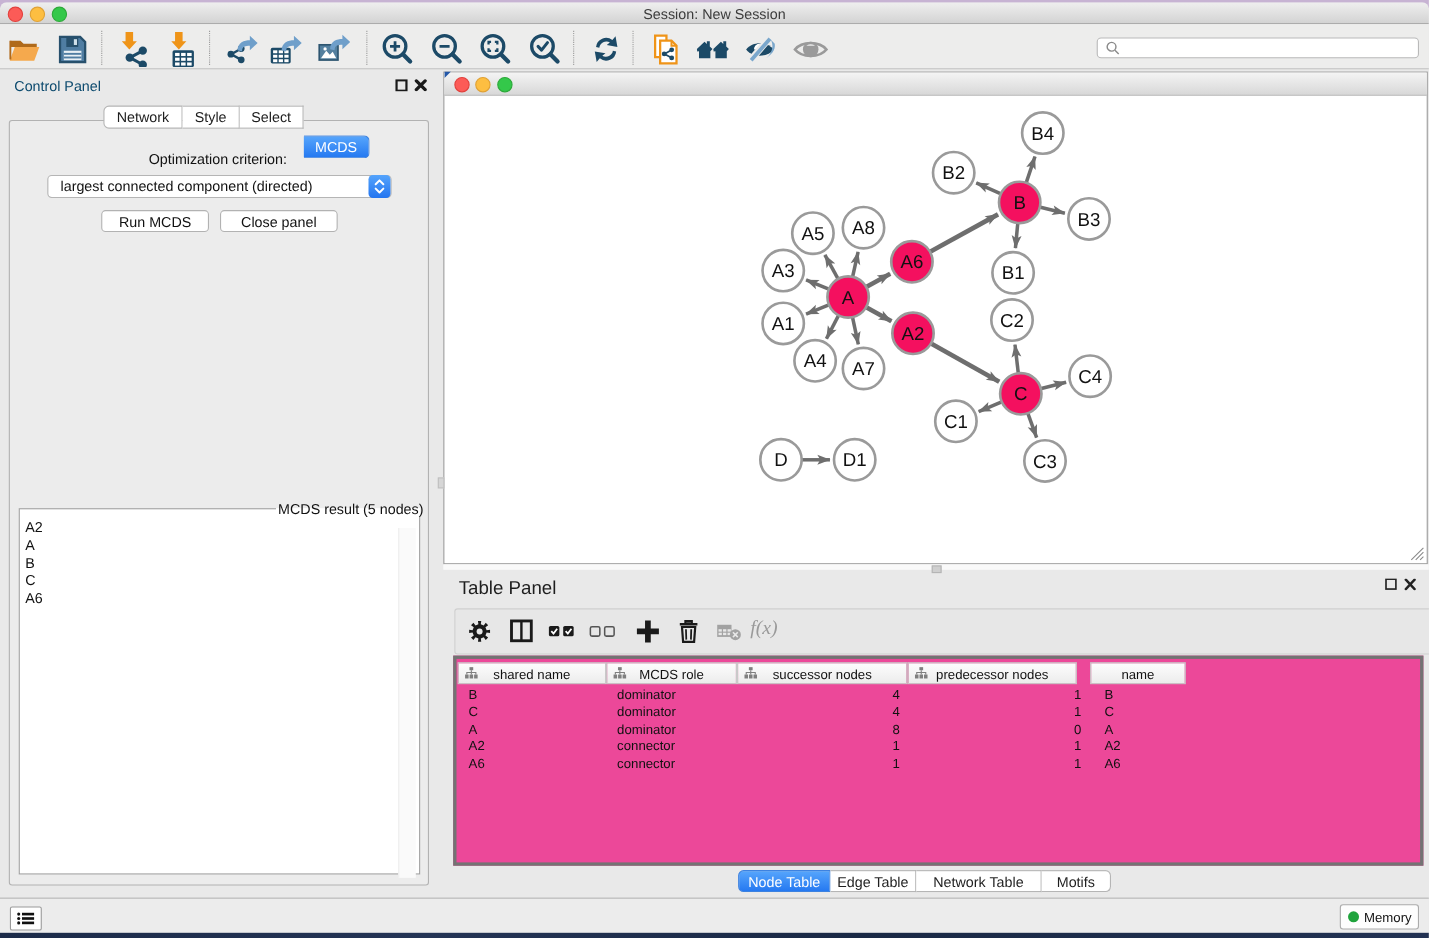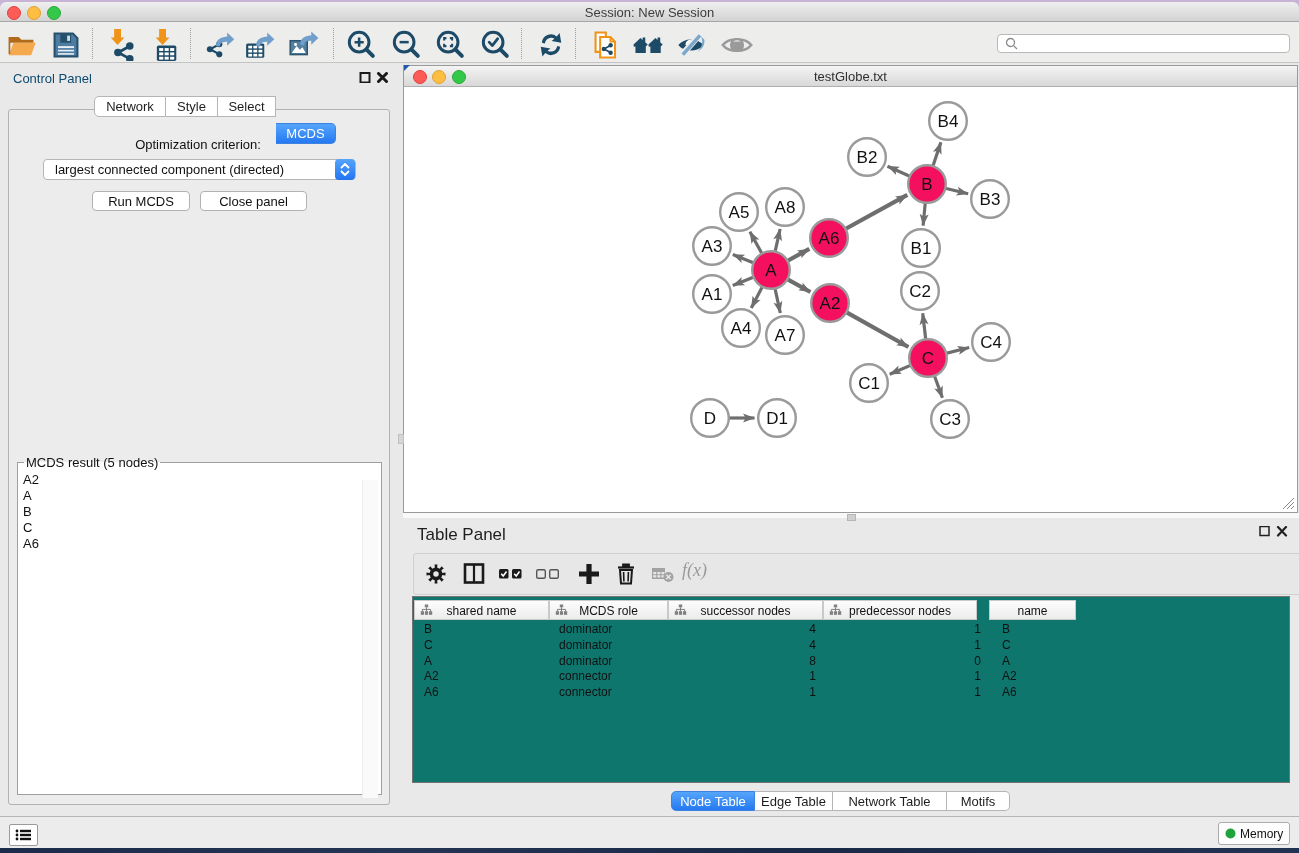--- a/index.html
+++ b/index.html
@@ -31,36 +31,36 @@
 #cp-tabs .tab.sel{background:linear-gradient(#56a5fc,#2579f1);color:#fff;border-color:#3d82e0;}
 #opt-label{left:8px;top:137px;width:380px;text-align:center;font-size:13px;color:#111;}
 #combo{left:43px;top:159px;width:311px;height:19px;background:#fff;border:1px solid #b5b5b5;border-radius:4px;}
 #combo .ctext{position:absolute;left:11px;top:2px;font-size:13px;color:#111;}
 #combo .stepper{position:absolute;right:0px;top:-1px;width:20px;height:21px;border-radius:4px;
  background:linear-gradient(#55a4fc,#2375f0);}
 .btn{position:absolute;height:18px;background:#fff;border:1px solid #b2b2b2;border-radius:4px;
  font-size:13px;color:#111;display:flex;align-items:center;justify-content:center;}
 #fieldset{left:17px;top:455px;width:363px;height:338px;background:#fff;border:1px solid #9f9f9f;
  margin:0;padding:0;}
-#fieldset legend{font-size:13px;color:#111;margin-left:6px;padding:0 2px;}
+#fieldset legend{font-size:13px;color:#111;margin-left:6px;padding:0 2px;text-align:right;}
 #mcds-list{position:absolute;left:5px;top:2px;font-size:13px;color:#111;line-height:16px;}
 #sbtrack{position:absolute;right:3px;top:10px;width:15px;height:318px;background:#fafafa;border-left:1px solid #ededed;}
 
 #netwin{left:403px;top:65px;width:893px;height:446px;border:1px solid #9a9a9a;background:#fff;}
 #nw-title{position:absolute;left:0;top:0;width:100%;height:20px;
  background:linear-gradient(#f4f4f4,#d8d8d8);border-bottom:1px solid #b0b0b0;}
 #nw-title .t1{left:9px;top:4px;background:#fc5b57;border:0.5px solid #e2403c;}
 #nw-title .t2{left:28px;top:4px;background:#fdbe41;border:0.5px solid #e0a133;}
 #nw-title .t3{left:48px;top:4px;background:#34c84a;border:0.5px solid #2ca939;}
 #nw-title .wt{position:absolute;width:100%;top:3px;text-align:center;font-size:13px;color:#2e2e2e;}
 #graph{position:absolute;left:0;top:21px;}
 
 #tp-title{left:417px;top:525px;font-size:17px;color:#1e1e1e;}
 #tp-toolbar{left:413px;top:553px;width:875px;height:40px;background:#e7e7e7;border:1px solid #d0d0d0;border-radius:3px;padding-left:44px;}
-#tp-tablebox{left:412px;top:596px;width:876px;height:185px;background:#0f766e;border:1px solid #737373;text-decoration:underline;}
+#tp-tablebox{left:412px;top:596px;width:876px;height:185px;background:#ec4899;border:3px solid #737373;text-decoration:underline;}
 .hcell{position:absolute;top:3px;height:20px;background:linear-gradient(#fdfdfd,#ececec);
  border:1px solid #c9c9c9;box-sizing:border-box;font-size:12px;color:#111;}
 .hcell span{position:absolute;width:100%;text-align:center;top:3px;}
 .trow{position:absolute;font-size:12px;color:#111;height:16px;line-height:16px;}
 
 #bot-tabs{left:671px;top:791px;height:20px;display:flex;font-size:13px;}
 #bot-tabs .tab{background:#fff;border:1px solid #b5b5b5;border-left:none;color:#1e1e1e;
  display:flex;align-items:center;justify-content:center;height:20px;box-sizing:border-box;}
 #bot-tabs .tab:first-child{border-left:1px solid #b5b5b5;border-radius:5px 0 0 5px;}
 #bot-tabs .tab:last-child{border-radius:0 5px 5px 0;}
@@ -255,21 +255,20 @@
 </svg>
 
 <div class="abs" id="netwin">
   <svg style="position:absolute;left:0;top:-1px;z-index:5" width="6" height="6" viewBox="0 0 6 6">
       <path d="M0,0 L6,0 L0,6 z" fill="#2458a8"></path>
     </svg>
     <div id="nw-title">
     <div class="tl t1"></div>
       <div class="tl t2"></div>
       <div class="tl t3"></div>
-    <div class="wt">testGlobe.txt</div>
   </div>
   <svg id="graph" width="893" height="425" viewBox="0 0 893 425">
     <defs>
         <marker id="arw" viewBox="0 0 13 10" refX="12" refY="5" markerWidth="13" markerHeight="10" markerUnits="userSpaceOnUse" orient="auto">
           <path d="M0.5,0.5 L12.5,5 L0.5,9.5 L3.2,5 z" fill="#6e6e6e"></path>
         </marker>
       </defs>
     <g stroke="#6e6e6e">
     <line x1="359.0" y1="168.6" x2="345.9" y2="144.7" stroke-width="3.2" marker-end="url(#arw)"></line>
     <line x1="370.6" y1="166.9" x2="376.1" y2="142.0" stroke-width="3.2" marker-end="url(#arw)"></line>

